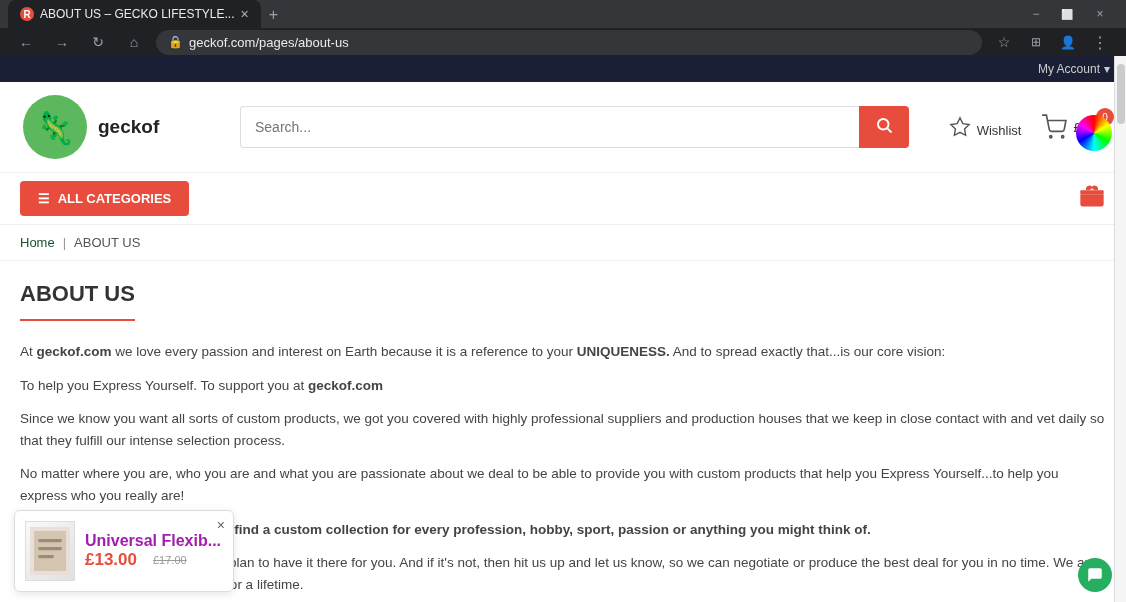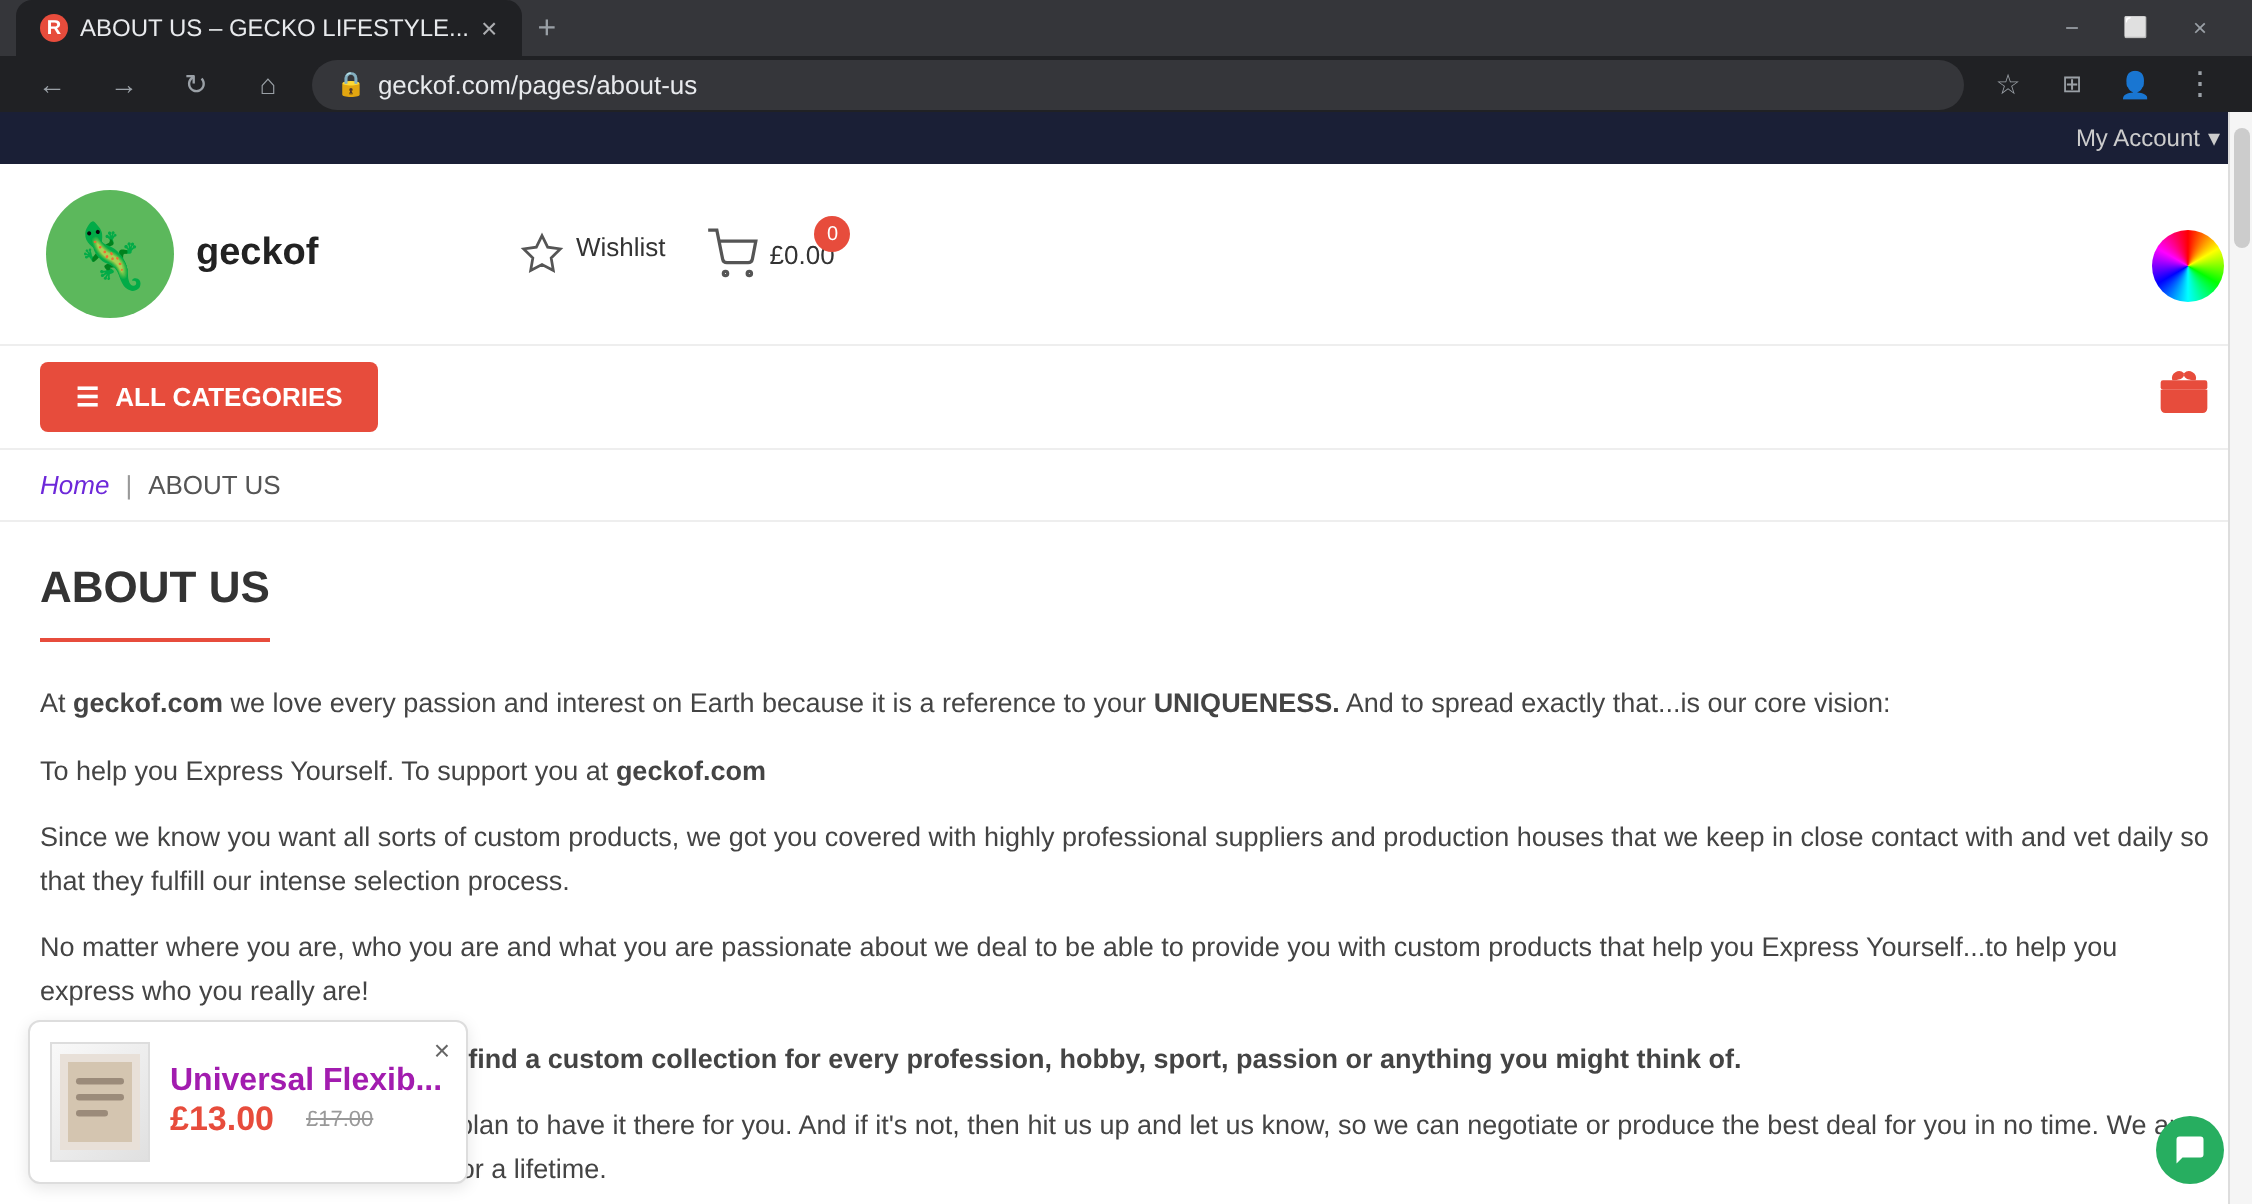--- a/index.html
+++ b/index.html
@@ -28,32 +28,32 @@
 
     
     .header { padding: 10px 20px; display: flex; align-items: center; gap: 20px; border-bottom: 1px solid #eee; }
     .logo { display: flex; align-items: center; gap: 8px; min-width: 200px; }
     .logo-icon { width: 70px; height: 70px; }
     .logo-text { font-size: 19px; font-weight: bold; color: #222; }
     .search-bar { flex: 1; display: flex; gap: 0; }
     .search-input { flex: 1; border: 1px solid #ddd; border-right: none; padding: 10px 14px; font-size: 14px; color: #999; border-radius: 4px 0 0 4px; outline: none; }
     .search-btn { background: #e74c3c; border: none; color: white; padding: 10px 16px; cursor: pointer; border-radius: 0 4px 4px 0; font-size: 16px; }
     .header-actions { display: flex; align-items: center; gap: 20px; margin-left: 20px; }
-    .wishlist-btn { display: flex; align-items: flex-start; gap: 6px; color: #333; cursor: pointer; font-size: 13px; }
+    .wishlist-btn { display: flex; align-items: flex-end; gap: 6px; color: #333; cursor: pointer; font-size: 13px; }
     .cart-btn { display: flex; align-items: center; gap: 6px; color: #333; cursor: pointer; font-size: 13px; position: relative; }
     .cart-badge { background: #e74c3c; color: white; border-radius: 50%; width: 18px; height: 18px; font-size: 10px; display: flex; align-items: center; justify-content: center; position: absolute; top: -6px; right: -8px; }
 
     
     .cat-nav { padding: 8px 20px; display: flex; align-items: center; gap: 20px; border-bottom: 1px solid #eee; }
     .all-categories-btn { background: #e74c3c; color: white; border: none; padding: 10px 18px; border-radius: 4px; cursor: pointer; display: flex; align-items: center; gap: 8px; font-size: 13px; font-weight: bold; }
     .promo-icon { margin-left: auto; font-size: 22px; color: #e74c3c; }
 
     
     .breadcrumb { padding: 10px 20px; font-size: 13px; color: #555; border-bottom: 1px solid #eee; display: flex; align-items: center; gap: 8px; }
-    .breadcrumb-home { color: #6d28d9; cursor: pointer; font-style: italic; }
+    .breadcrumb-home { color: #14532d; cursor: pointer; }
     .breadcrumb-sep { color: #999; }
     .breadcrumb-current { color: #555; }
 
     
     .content { padding: 20px; }
     .page-title { font-size: 22px; font-weight: bold; color: #333; padding-bottom: 12px; border-bottom: 2px solid #e74c3c; display: inline-block; margin-bottom: 20px; }
     .about-text { margin-bottom: 12px; font-size: 13.5px; line-height: 1.6; color: #444; }
     .about-text strong { font-weight: bold; }
 
     
@@ -127,20 +127,29 @@
     <div class="header">
 
       <div class="logo">
         <svg class="logo-icon" viewBox="0 0 70 70" xmlns="http://www.w3.org/2000/svg">
           <circle cx="35" cy="35" r="32" fill="#5cb85c"></circle>
           <text x="50%" y="55%" text-anchor="middle" dominant-baseline="middle" font-size="32" fill="white">🦎</text>
         </svg>
         <span class="logo-text">geckof</span>
       </div>
 
+      <div class="search-bar">
+        <input type="text" class="search-input" placeholder="Search..." style="">
+        <button class="search-btn">
+          <svg width="18" height="18" viewBox="0 0 24 24" fill="white">
+            <circle cx="11" cy="11" r="7" stroke="white" stroke-width="2.5" fill="none"></circle>
+            <line x1="16.5" y1="16.5" x2="22" y2="22" stroke="white" stroke-width="2.5"></line>
+          </svg>
+        </button>
+      </div>
 
       <div class="header-actions">
         <div class="wishlist-btn">
           <svg width="22" height="22" viewBox="0 0 24 24" fill="none" stroke="#555" stroke-width="1.5">
             <polygon points="12 2 15.09 8.26 22 9.27 17 14.14 18.18 21.02 12 17.77 5.82 21.02 7 14.14 2 9.27 8.91 8.26 12 2"></polygon>
           </svg>
           <span>Wishlist</span>
         </div>
         <div class="cart-btn">
           <svg width="26" height="26" viewBox="0 0 24 24" fill="none" stroke="#555" stroke-width="1.5">

